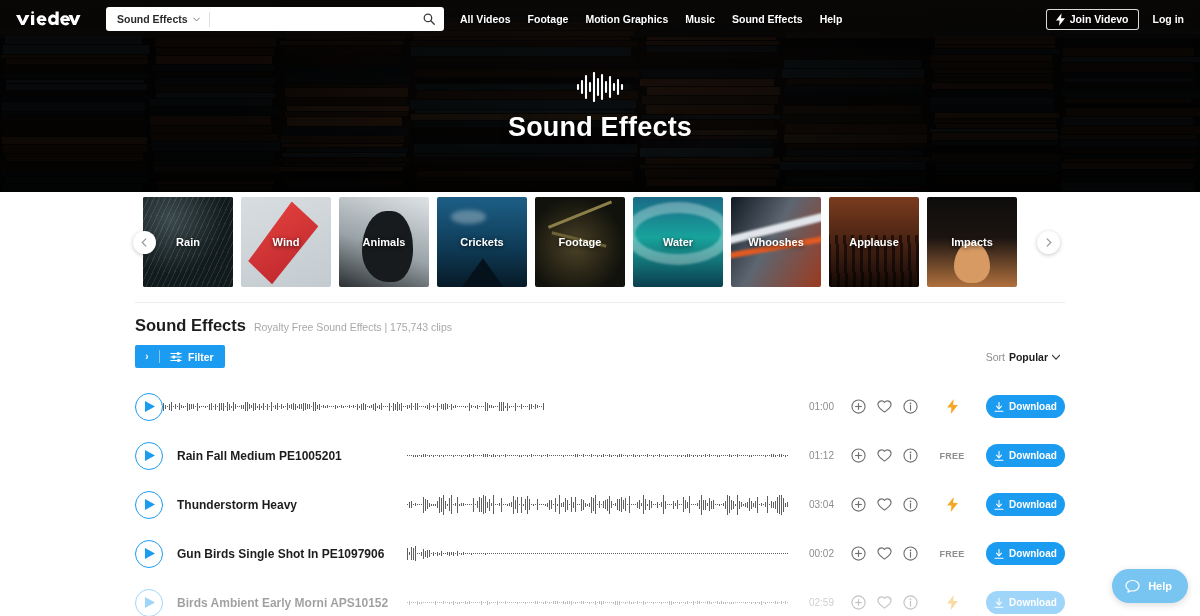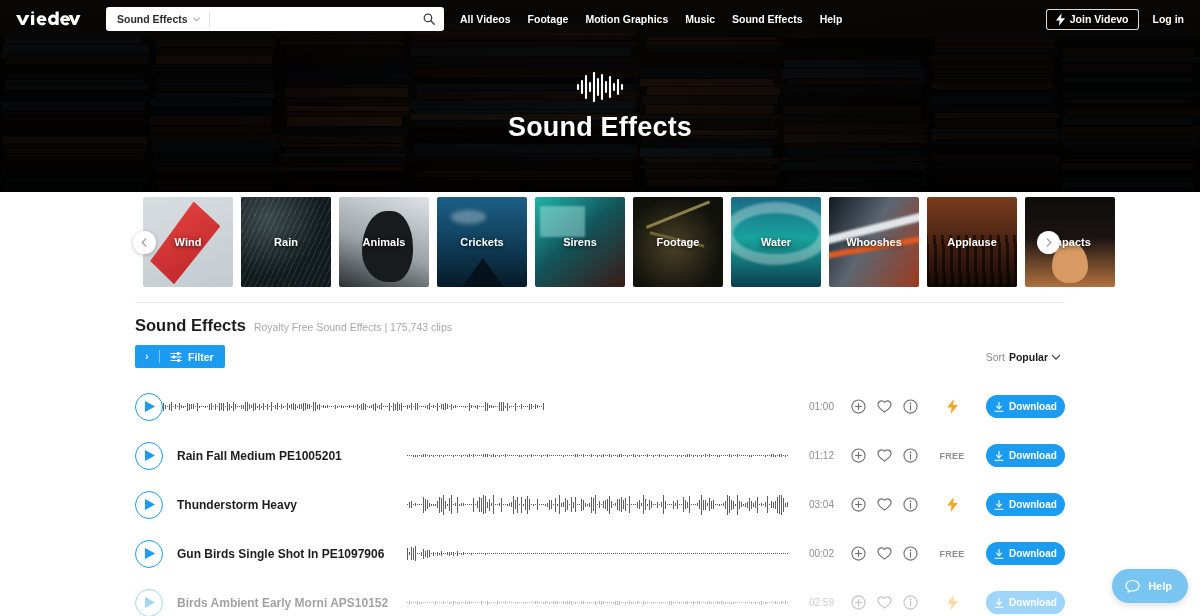--- a/index.html
+++ b/index.html
@@ -515,49 +515,43 @@
         <line x1="46" y1="13" x2="46" y2="17"></line>
       </g>
     </svg>
     <div class="hero-title">Sound Effects</div>
   </div>
 </div>
 
 <div class="carousel">
   <div class="cards" id="catCards">
       <div class="cat-card">
+        <div class="art" style="background:radial-gradient(circle at 30% 25%, #3c4a4d 0%, #111a1c 60%), linear-gradient(#16201f,#0a1112)">
+          <div style="position:absolute;inset:0;background:repeating-linear-gradient(115deg,rgba(255,255,255,.10) 0 1px,transparent 1px 5px)"></div>
+        </div>
+        <div class="lbl">Rain</div>
+      </div>
+      <div class="cat-card">
         <div class="art" style="background:linear-gradient(160deg,#d8dde0 0%,#c3cbd0 100%)">
           <div style="position:absolute;left:8%;top:5%;width:78%;height:92%;background:linear-gradient(150deg,#e8453f,#b9232b);clip-path:polygon(62% 0,100% 30%,34% 100%,0 72%)"></div>
         </div>
         <div class="lbl">Wind</div>
-      </div>
-      <div class="cat-card">
-        <div class="art" style="background:radial-gradient(circle at 30% 25%, #3c4a4d 0%, #111a1c 60%), linear-gradient(#16201f,#0a1112)">
-          <div style="position:absolute;inset:0;background:repeating-linear-gradient(115deg,rgba(255,255,255,.10) 0 1px,transparent 1px 5px)"></div>
-        </div>
-        <div class="lbl">Rain</div>
       </div>
       <div class="cat-card">
         <div class="art" style="background:linear-gradient(200deg,#dfe3e6 0%,#9aa3a8 55%,#2a2f32 100%)">
           <div style="position:absolute;left:26%;top:16%;width:56%;height:78%;background:#171b1d;border-radius:48% 42% 38% 52%/56% 52% 46% 44%"></div>
         </div>
         <div class="lbl">Animals</div>
       </div>
       <div class="cat-card">
         <div class="art" style="background:linear-gradient(#1d5f86 0%,#0f3c58 55%,#071a27 100%)">
           <div style="position:absolute;left:28%;bottom:0;width:46%;height:32%;background:#05121b;clip-path:polygon(50% 0,100% 100%,0 100%)"></div>
           <div style="position:absolute;left:16%;top:14%;width:38%;height:16%;background:rgba(255,255,255,.30);border-radius:50%;filter:blur(2px)"></div>
         </div>
         <div class="lbl">Crickets</div>
-      </div>
-      <div class="cat-card">
-        <div class="art" style="background:linear-gradient(140deg,#1fb5a8 0%,#12565c 45%,#3a1b16 100%)">
-          <div style="position:absolute;left:6%;top:10%;width:50%;height:34%;background:rgba(180,240,235,.45);filter:blur(1px)"></div>
-        </div>
-        <div class="lbl">Sirens</div>
       </div>
       <div class="cat-card">
         <div class="art" style="background:radial-gradient(circle at 45% 55%, #4b4126 0%, #11120c 70%)">
           <div style="position:absolute;left:12%;top:18%;width:76%;height:3px;background:#8d7f4a;transform:rotate(-22deg)"></div>
           <div style="position:absolute;left:18%;top:46%;width:62%;height:3px;background:#6d6236;transform:rotate(14deg)"></div>
         </div>
         <div class="lbl">Footage</div>
       </div>
       <div class="cat-card">
         <div class="art" style="background:linear-gradient(#1a6b86 0%,#18a39c 45%,#0b3f4f 100%)">

